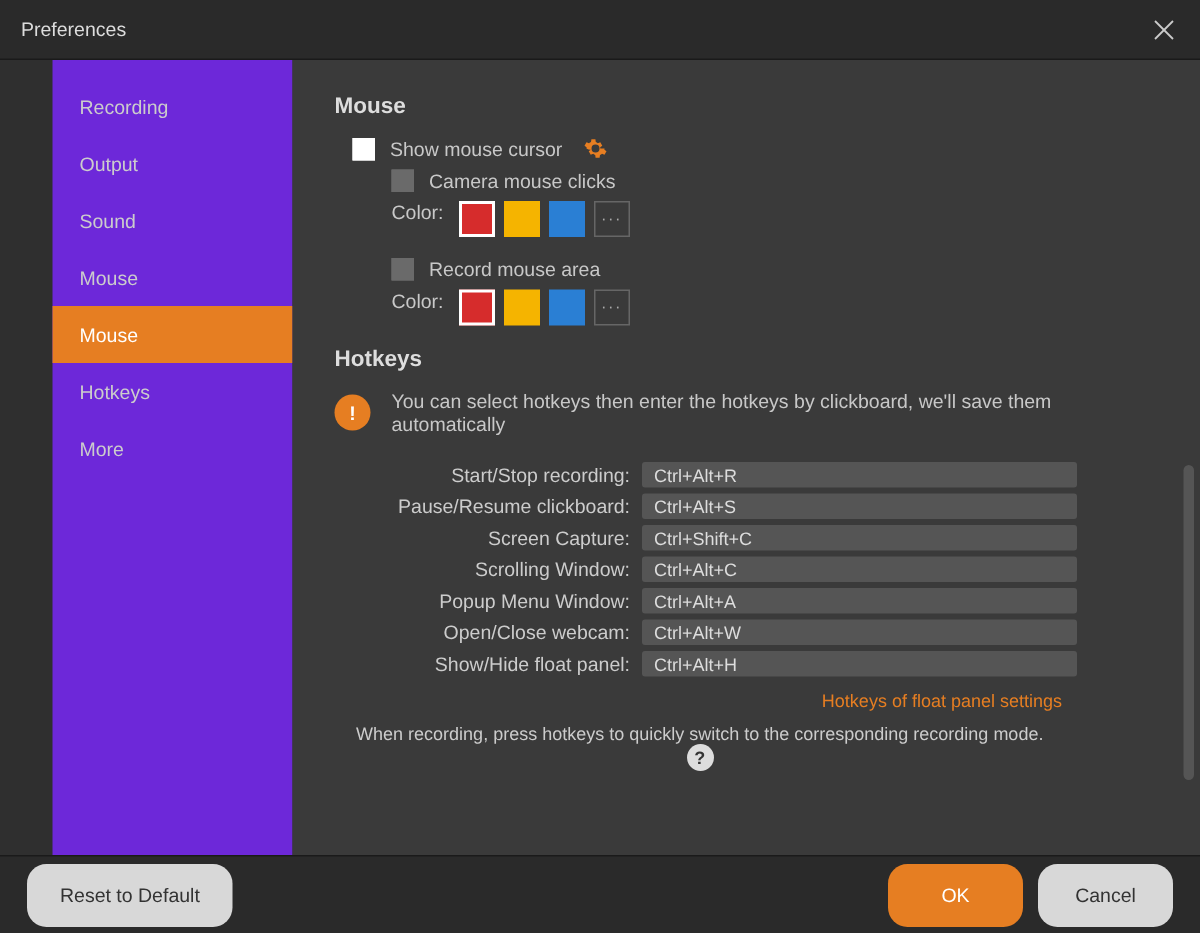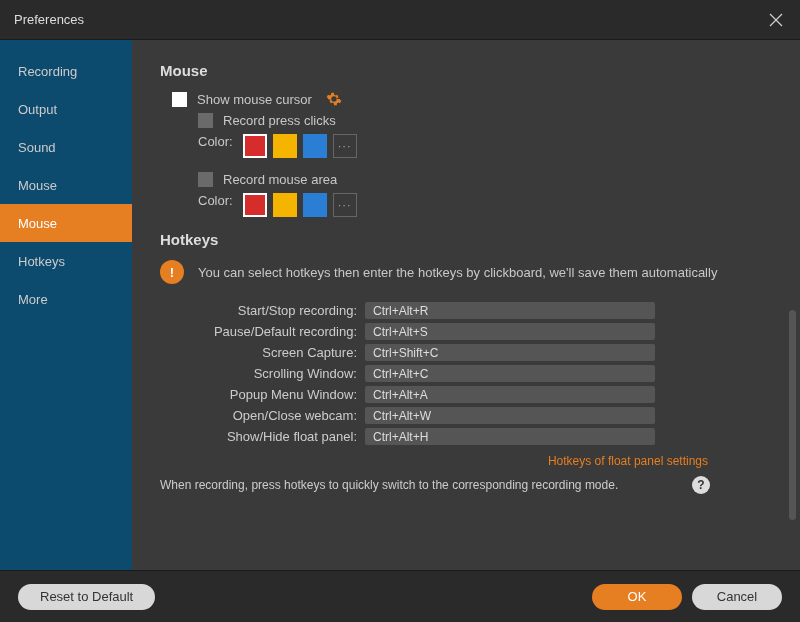--- a/index.html
+++ b/index.html
@@ -2,21 +2,21 @@
 <html><head>
 <meta charset="utf-8">
 <style>
 * { box-sizing: border-box; margin: 0; padding: 0; }
 body { font-family: -apple-system, "Segoe UI", Arial, sans-serif; background: #2f2f2f; width: 800px; height: 622px; overflow: hidden; font-size: 13px; color: #c8c8c8; }
 .titlebar { height: 40px; background: #2a2a2a; display: flex; align-items: center; justify-content: space-between; padding: 0 14px; border-bottom: 1px solid #1a1a1a; }
 .titlebar .title { color: #ddd; font-size: 13px; }
 .close-x { width: 20px; height: 20px; display: flex; align-items: center; justify-content: center; cursor: pointer; }
 .close-x svg { stroke: #ccc; }
 .body { display: flex; height: 530px; }
-.sidebar { width: 132px; background: #0c4a6e; padding-top: 12px; }
+.sidebar { width: 160px; background: #6d28d9; padding-top: 12px; margin-left: 35px; }
 .side-item { height: 38px; display: flex; align-items: center; padding-left: 18px; color: #ccc; cursor: pointer; font-size: 13px; }
 .side-item.active { background: #e67e22; color: #fff; }
 .main { flex: 1; background: #3a3a3a; position: relative; overflow: hidden; padding: 18px 30px 10px 28px; }
 h3.sect { font-size: 15px; font-weight: bold; color: #ddd; margin: 4px 0 12px 0; }
 .row { display: flex; align-items: center; margin-bottom: 6px; }
 .cb { width: 15px; height: 15px; border: 1px solid #777; background: #3a3a3a; margin-right: 10px; cursor: pointer; flex-shrink: 0; }
 .cb.white { background: #fff; border-color: #fff; }
 .cb.grey { background: #6a6a6a; border-color: #6a6a6a; }
 .gear { margin-left: 14px; display: inline-flex; cursor: pointer; }
 .indent1 { margin-left: 38px; }
@@ -27,25 +27,25 @@
 .swatch.yellow { background: #f5b400; }
 .swatch.blue { background: #2a7fd4; }
 .more-btn { width: 24px; height: 24px; border: 1px solid #666; display: flex; align-items: center; justify-content: center; cursor: pointer; color: #aaa; letter-spacing: 1px; font-size: 11px; }
 .tip { display: flex; align-items: center; margin: 10px 0 18px 0; }
 .tip-icon { width: 24px; height: 24px; border-radius: 50%; background: #e67e22; color: #fff; display: flex; align-items: center; justify-content: center; font-weight: bold; margin-right: 14px; flex-shrink: 0; font-size: 13px; }
 .hk-row { display: flex; align-items: center; margin-bottom: 4px; }
 .hk-label { width: 205px; text-align: right; padding-right: 8px; color: #ccc; font-size: 13px; }
 .hk-input { flex: 1; max-width: 290px; height: 17px; background: #555; border: none; color: #ddd; padding: 0 8px; font-size: 12px; border-radius: 2px; }
 .link-row { text-align: right; margin: 8px 0; padding-right: 62px; }
 .link { color: #e67e22; cursor: pointer; font-size: 12px; }
-.hint { display: flex; align-items: center; justify-content: space-between; padding-right: 60px; color: #ccc; font-size: 12px; margin-top: 4px; }
+.hint { display: flex; align-items: center; padding-right: 60px; color: #ccc; font-size: 12px; margin-top: 4px; flex-direction: column; }
 .qmark { width: 18px; height: 18px; border-radius: 50%; background: #ddd; color: #333; font-size: 12px; font-weight: bold; display: flex; align-items: center; justify-content: center; cursor: pointer; }
 .scrollbar { position: absolute; right: 4px; top: 270px; width: 7px; height: 210px; background: #555; border-radius: 4px; }
 .footer { height: 52px; background: #2a2a2a; display: flex; align-items: center; padding: 0 18px; border-top: 1px solid #1a1a1a; }
-.btn { height: 26px; padding: 0 22px; border-radius: 13px; border: none; font-size: 13px; cursor: pointer; display: inline-flex; align-items: center; justify-content: center; }
+.btn { height: 42px; padding: 0 22px; border-radius: 13px; border: none; font-size: 13px; cursor: pointer; display: inline-flex; align-items: center; justify-content: center; }
 .btn.reset { background: #d8d8d8; color: #333; min-width: 120px; }
 .btn.ok { background: #e67e22; color: #fff; min-width: 90px; margin-left: auto; }
 .btn.cancel { background: #d8d8d8; color: #333; min-width: 90px; margin-left: 10px; }
 </style>
 </head>
 <body>
 
 <div class="titlebar">
   <span class="title">Preferences</span>
   <span class="close-x">
@@ -75,21 +75,21 @@
       <span>Show mouse cursor</span>
       <span class="gear">
         <svg width="16" height="16" viewBox="0 0 24 24" fill="#e67e22">
             <path d="M12 8a4 4 0 100 8 4 4 0 000-8zm9 4a7 7 0 01-.1 1.2l2.1 1.6-2 3.5-2.5-1a7 7 0 01-2 1.2l-.4 2.7h-4l-.4-2.7a7 7 0 01-2-1.2l-2.5 1-2-3.5 2.1-1.6A7 7 0 013 12a7 7 0 01.1-1.2L1 9.2l2-3.5 2.5 1a7 7 0 012-1.2L7.9 2.8h4l.4 2.7a7 7 0 012 1.2l2.5-1 2 3.5-2.1 1.6c.1.4.1.8.1 1.2z"></path>
           </svg>
       </span>
     </div>
 
     <div class="row indent1">
       <span class="cb grey"></span>
-      <span>Record press clicks</span>
+      <span>Camera mouse clicks</span>
     </div>
     <div class="color-row">
       <span class="color-label">Color:</span>
       <span class="swatch red"></span>
       <span class="swatch yellow"></span>
       <span class="swatch blue"></span>
       <span class="more-btn">···</span>
     </div>
 
     <div class="row indent1">
@@ -108,21 +108,21 @@
     <div class="tip">
       <span class="tip-icon">!</span>
       <span>You can select hotkeys then enter the hotkeys by clickboard, we'll save them automatically</span>
     </div>
 
     <div class="hk-row">
         <span class="hk-label">Start/Stop recording:</span>
         <input class="hk-input" value="Ctrl+Alt+R" style="">
       </div>
     <div class="hk-row">
-        <span class="hk-label">Pause/Default recording:</span>
+        <span class="hk-label">Pause/Resume clickboard:</span>
         <input class="hk-input" value="Ctrl+Alt+S" style="">
       </div>
     <div class="hk-row">
         <span class="hk-label">Screen Capture:</span>
         <input class="hk-input" value="Ctrl+Shift+C" style="">
       </div>
     <div class="hk-row">
         <span class="hk-label">Scrolling Window:</span>
         <input class="hk-input" value="Ctrl+Alt+C" style="">
       </div>

